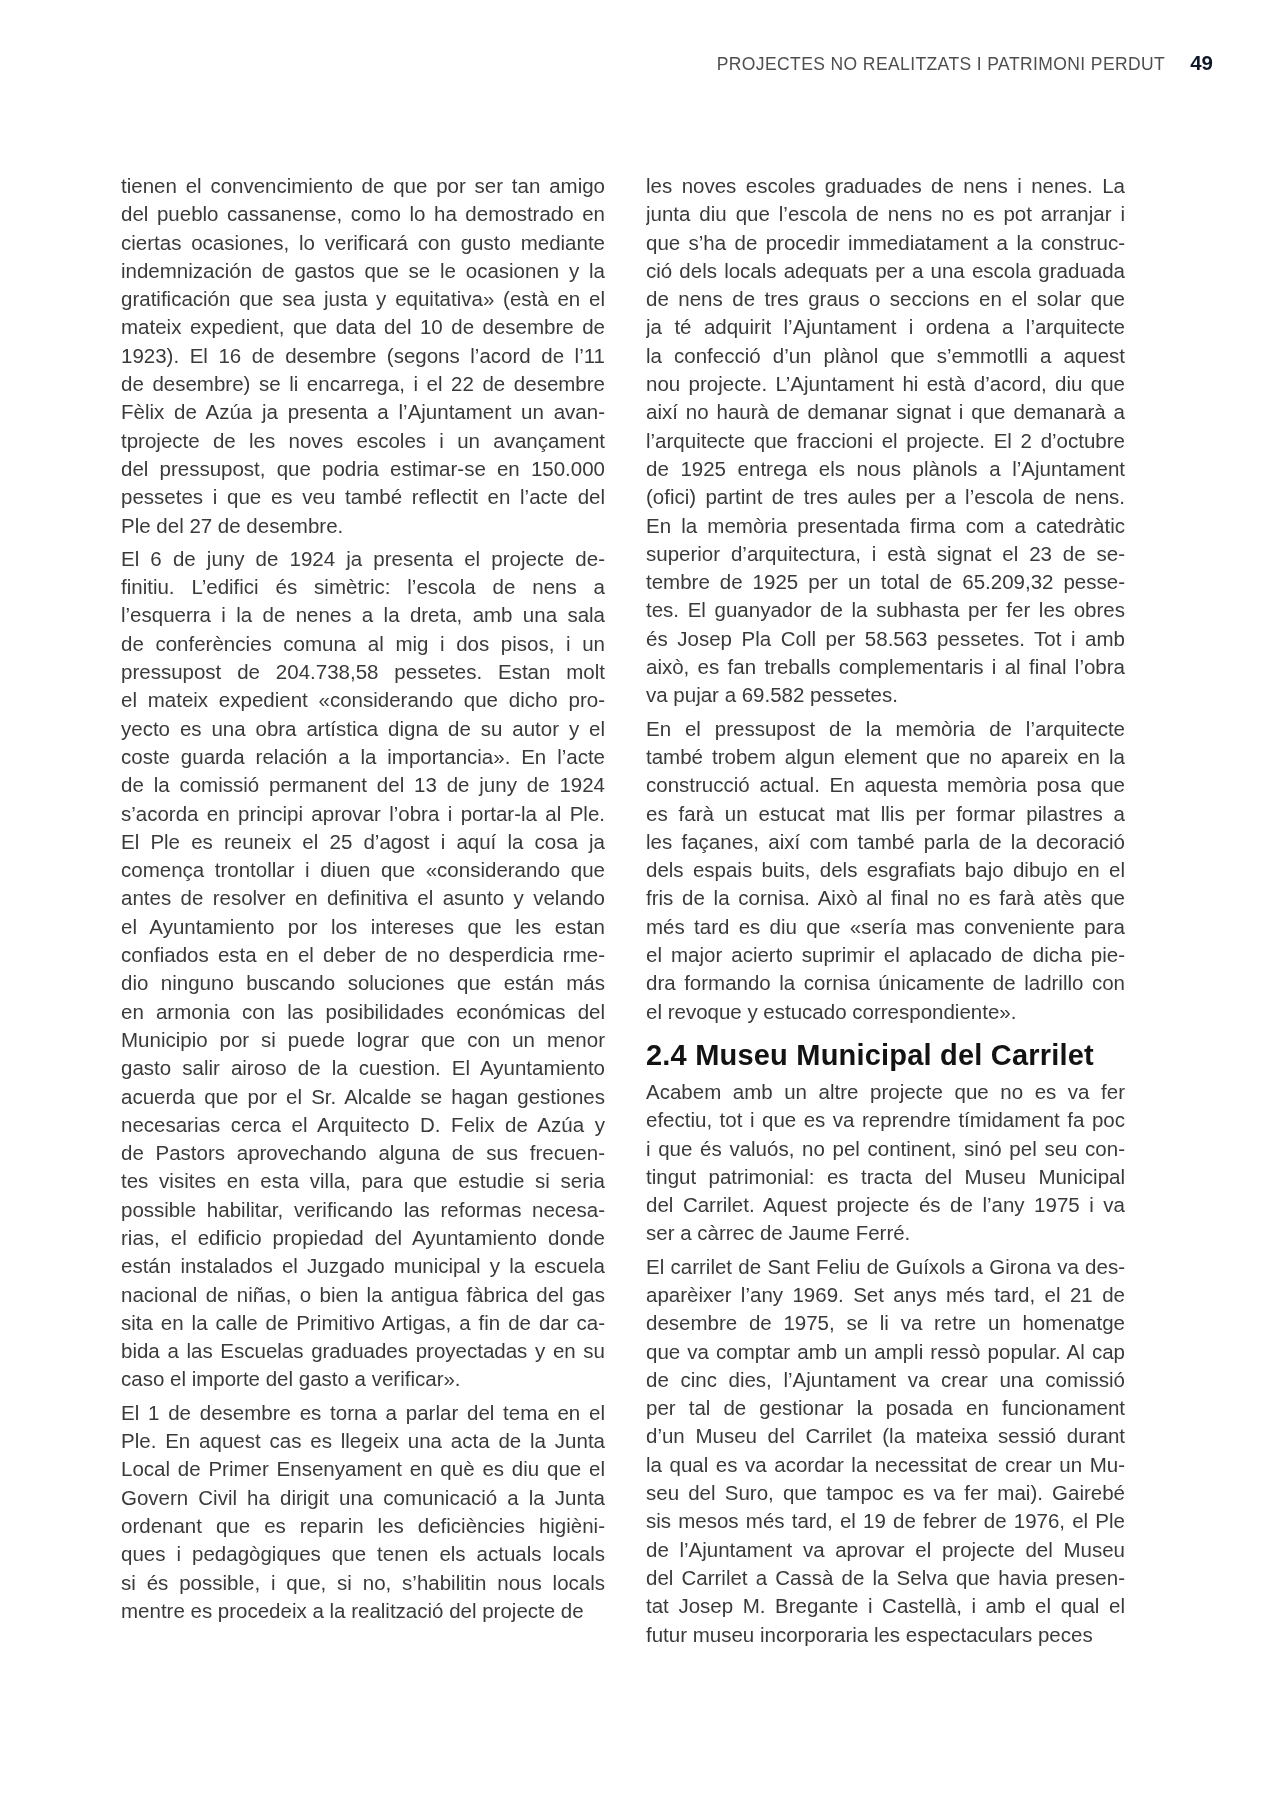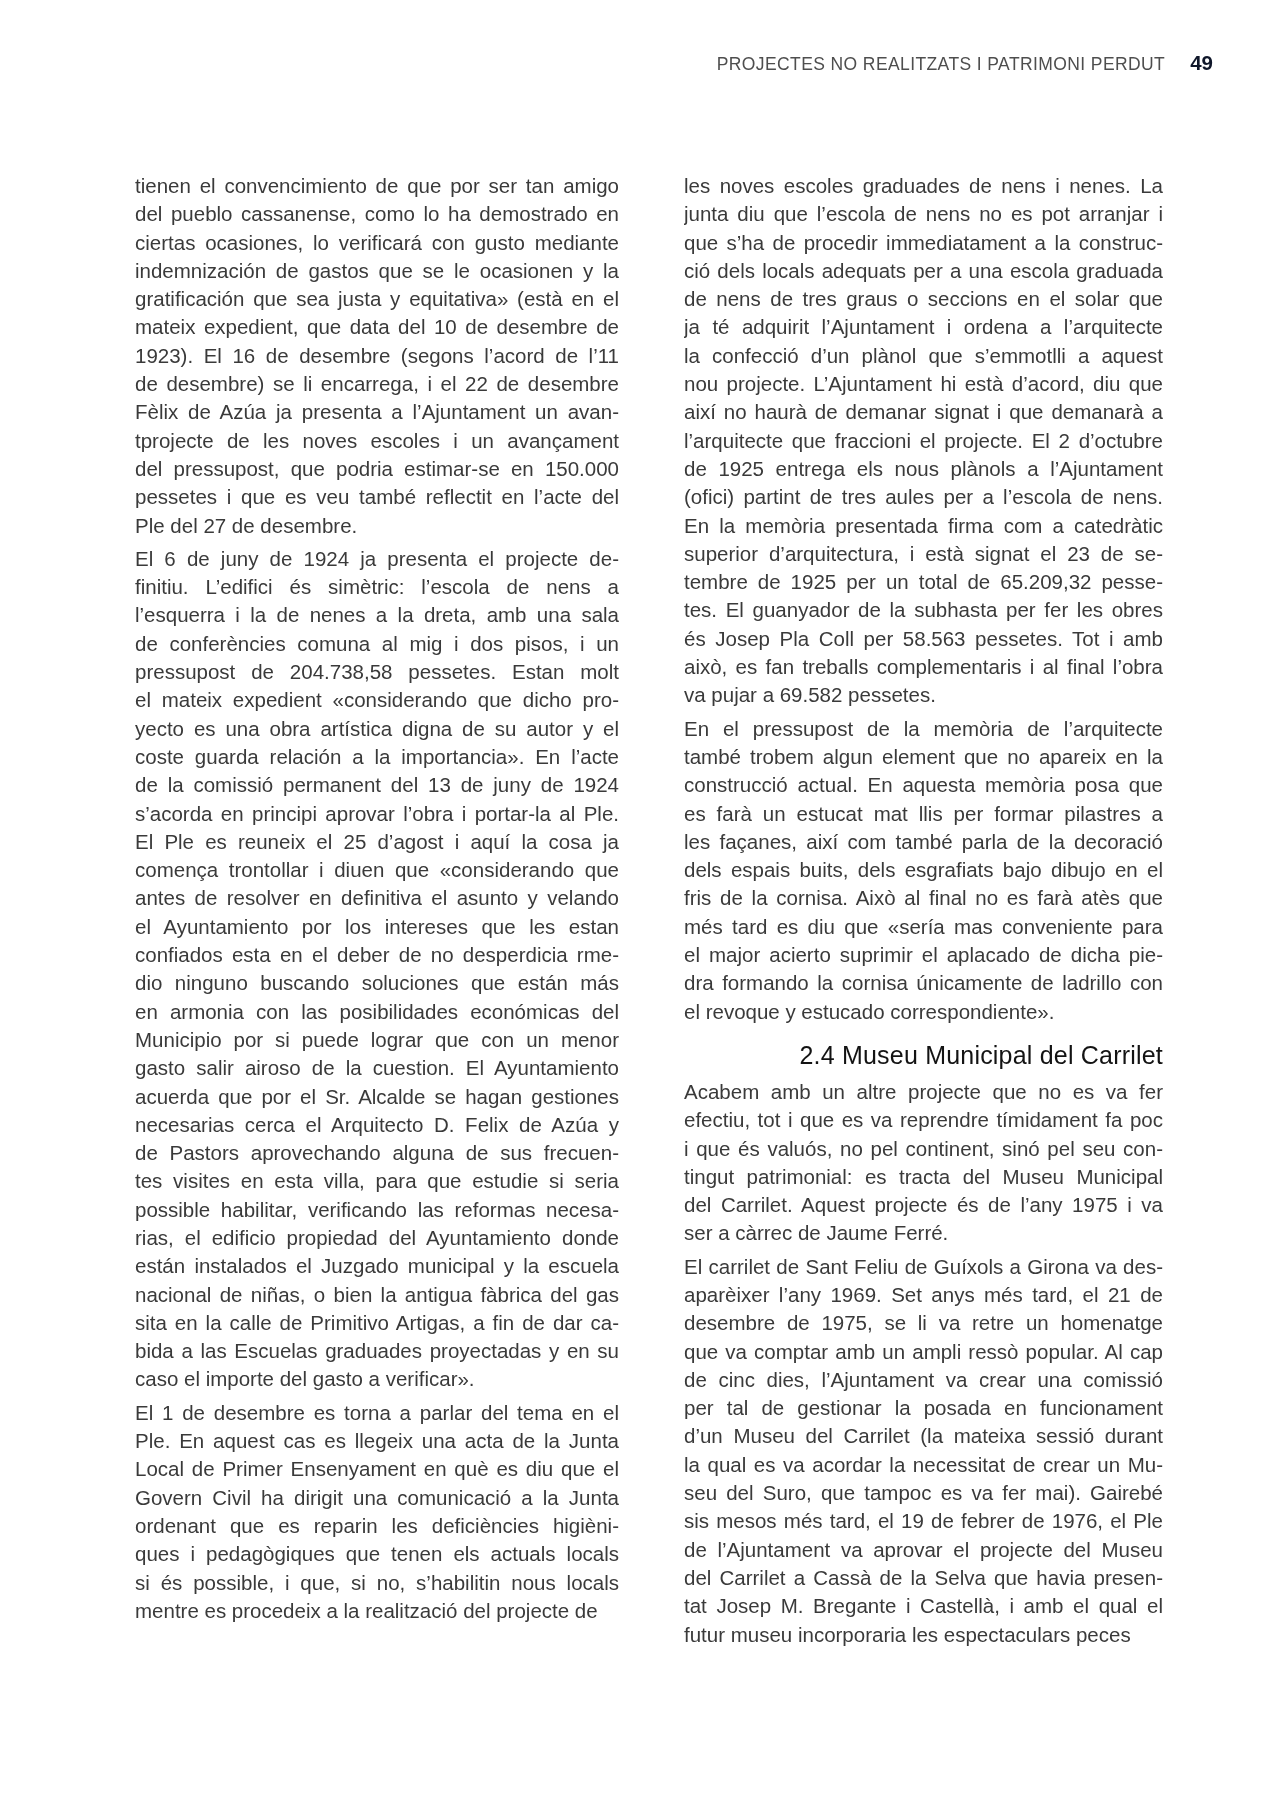--- a/index.html
+++ b/index.html
@@ -31,47 +31,46 @@
     margin-left: 21px;
   }
   .page-number {
     font-size: 20.5px;
     font-weight: 700;
     color: #0f172a;
     margin-left: 25px;
   }
   .columns {
     position: absolute;
-    left: 135px;
+    left: 121px;
     top: 172px;
     display: flex;
-    gap: 65px;
+    gap: 41px;
   }
   .col {
     color: #3a3a3a;
     font-size: 20.5px;
     line-height: 28.3px;
   }
   .col-left  { width: 484px; }
   .col-right { width: 479px; }
   .para { margin: 0 0 5px 0; }
   .line {
     text-align: justify;
     text-align-last: justify;
     overflow: hidden;
   }
   .line.last { text-align-last: left; }
   .section-heading {
-    font-size: 25px;
+    font-size: 29px;
     line-height: 30px;
-    font-weight: 400;
+    font-weight: 700;
     color: #131313;
     letter-spacing: 0.2px;
     margin: 14px 0 8px 0;
-    text-align: right;
   }
 </style>
 </head>
 <body>
 
 <div class="page">
 
   <div class="running-header">
     <span class="running-title">PROJECTES NO REALITZATS I PATRIMONI PERDUT</span><span class="page-number">49</span>
   </div>

